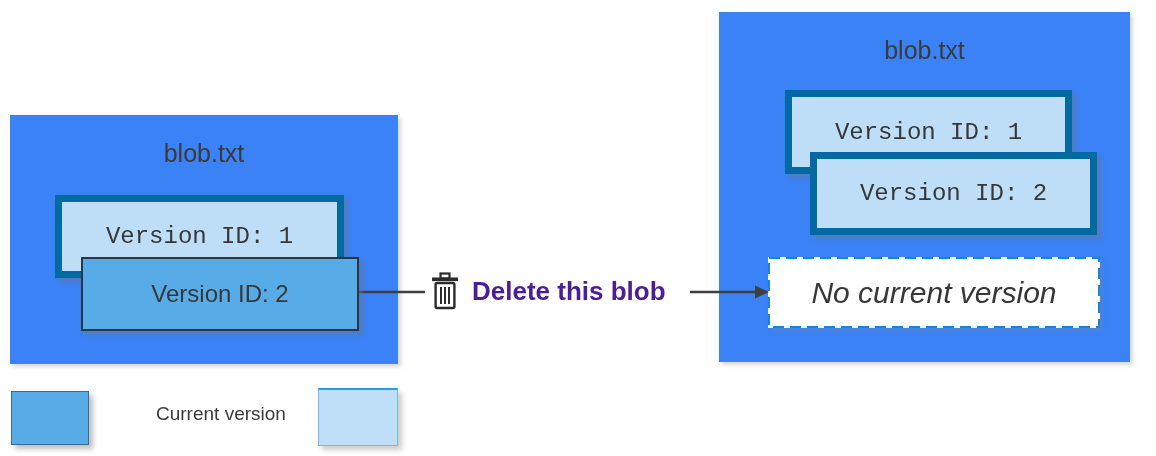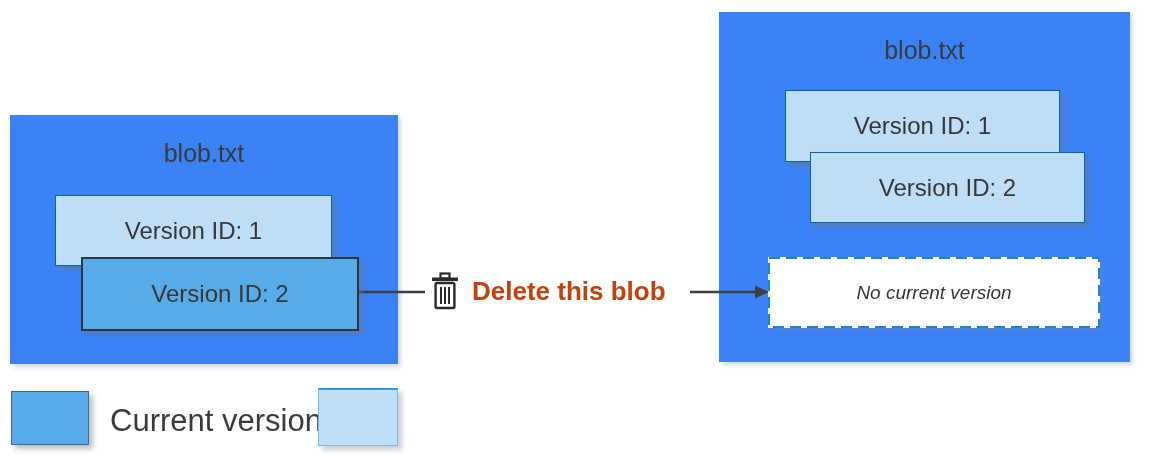--- a/index.html
+++ b/index.html
@@ -15,52 +15,52 @@
   .container.after  { left:719px; top:12px;  width:411px; height:350px; }
   .container-title {
     position:absolute; left:0; right:0; top:24px; text-align:center;
     font-size:25px; color:#3a3a3a;
   }
   .vbox {
     position:absolute; display:flex; align-items:center; justify-content:center;
     font-size:24px; color:#373737;
     box-shadow:4px 4px 4px rgba(110,118,128,0.45);
   }
-  .vbox.previous { background:#bedef7; border:1px solid #0369a1; }
+  .vbox.previous { background:#bedef7; border:7px solid #0369a1;font-family:Liberation Mono, monospace; }
   .vbox.current  { background:#57ace8; border:2px solid #2c3640; }
   .before .v1 { left:45px; top:80px;  width:275px; height:69px; z-index:1; }
   .before .v2 { left:71px; top:142px; width:274px; height:70px; z-index:2; }
   .after  .v1 { left:66px; top:78px;  width:273px; height:70px; z-index:1; }
   .after  .v2 { left:91px; top:140px; width:273px; height:69px; z-index:2; }
   .dashed-box {
     position:absolute; left:49px; top:245px; width:332px; height:71px;
     background:#ffffff; display:flex; align-items:center; justify-content:center;
     box-shadow:3px 3px 4px rgba(130,135,140,0.25);
   }
   .dashed-box svg { position:absolute; left:0; top:0; width:100%; height:100%; }
   .dashed-label {
-    position:relative; z-index:1; font-style:italic; font-size:19px; color:#373737;
+    position:relative; z-index:1; font-style:italic; font-size:30px; color:#373737;
   }
   .connector { position:absolute; left:0; top:0; width:1156px; height:456px; pointer-events:none; }
   .trash { position:absolute; left:431px; top:272px; width:28px; height:38px; }
   .action-label {
     position:absolute; left:472px; top:276px; font-size:26px; font-weight:700;
-    color:#c2410c; white-space:nowrap;
+    color:#4c1d95; white-space:nowrap;
   }
   .swatch { position:absolute; }
   .swatch.current {
     left:11px; top:391px; width:76px; height:52px; background:#57ace8;
     border:1px solid #3e689c; box-shadow:4px 4px 5px rgba(0,0,0,0.25);
   }
   .swatch.previous {
     left:318px; top:388px; width:78px; height:55px; background:#bedff7;
     border:1px solid #79b7e8; border-top:2px solid #2d9ae5;
     box-shadow:4px 4px 5px rgba(0,0,0,0.2);
   }
-  .legend-label { position:absolute; font-size:31px; color:#3b3b3b; white-space:nowrap; }
+  .legend-label { position:absolute; font-size:19px; color:#3b3b3b; white-space:nowrap;margin-left:46px; }
   .legend-label.l1 { left:110px; top:403px; }
   .legend-label.l2 { left:428px; top:403px; }
 </style>
 </head>
 <body>
 
 <div class="canvas">
 
   <div class="container before">
     <div class="container-title">blob.txt</div>

